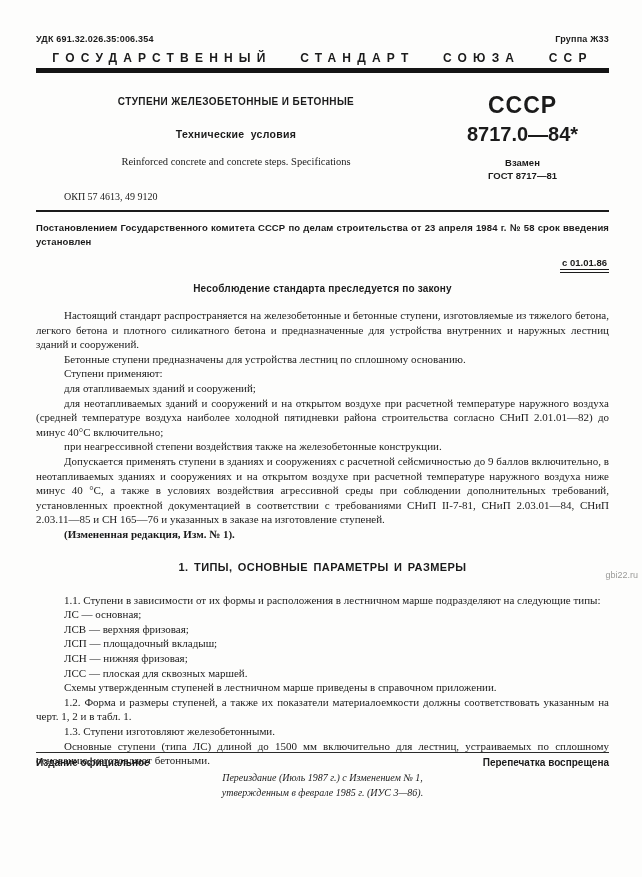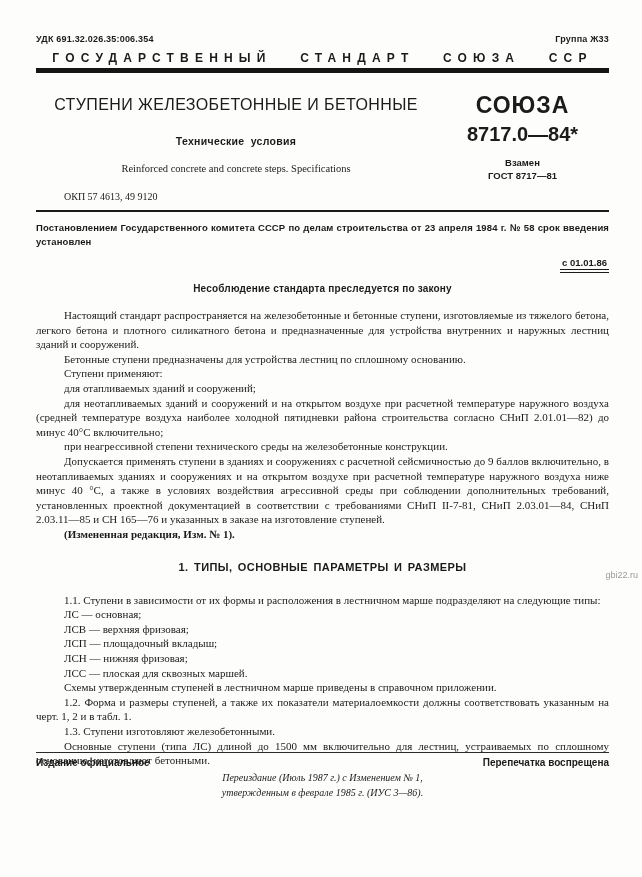--- a/index.html
+++ b/index.html
@@ -12,21 +12,21 @@
   
   .hdr-row{display:flex;justify-content:space-between;font-size:9px;font-weight:bold;letter-spacing:.2px;}
   .banner{
     margin-top:7px;font-size:12px;font-weight:bold;white-space:nowrap;
     letter-spacing:6.2px;word-spacing:19px;text-align:center;
   }
   .banner-rule{height:5px;background:#151515;margin-top:3px;}
   
   .title-block{display:flex;margin-top:21px;}
   .title-left{width:400px;text-align:center;padding-top:2px;}
-  .title-ru{font-size:16px;font-weight:normal;letter-spacing:.4px;}
+  .title-ru{font-size:10px;font-weight:bold;letter-spacing:.4px;}
   .subtitle-ru{font-size:10.5px;font-weight:bold;margin-top:21px;letter-spacing:.3px;word-spacing:3px;}
   .title-en{font-size:10.5px;margin-top:16px;}
   .title-right{flex:1;text-align:center;padding-top:0;}
   .gost-label{font-size:23px;font-weight:bold;letter-spacing:1px;line-height:1;}
   .gost-number{font-size:20px;font-weight:bold;margin-top:7px;line-height:1;}
   .replaces{font-size:9.5px;font-weight:bold;margin-top:13px;line-height:1.35;}
   .okp{font-size:10px;margin-top:8px;padding-left:28px;}
   .rule2{height:2px;background:#1b1b1b;margin-top:8px;}
   
   .decree{font-size:9.5px;font-weight:bold;margin-top:9px;text-align:justify;line-height:1.55;letter-spacing:.1px;}
@@ -58,21 +58,21 @@
   <div class="banner sans">ГОСУДАРСТВЕННЫЙ СТАНДАРТ СОЮЗА ССР</div>
   <div class="banner-rule"></div>
 
   <div class="title-block">
     <div class="title-left">
       <div class="title-ru sans">СТУПЕНИ ЖЕЛЕЗОБЕТОННЫЕ И БЕТОННЫЕ</div>
       <div class="subtitle-ru sans">Технические условия</div>
       <div class="title-en">Reinforced concrete and concrete steps. Specifications</div>
     </div>
     <div class="title-right">
-      <div class="gost-label sans">СОЮЗА</div>
+      <div class="gost-label sans">СССР</div>
       <div class="gost-number sans">8717.0—84*</div>
       <div class="replaces sans">
         <div>Взамен</div>
         <div>ГОСТ 8717—81</div>
       </div>
     </div>
   </div>
 
   <div class="okp">ОКП 57 4613, 49 9120</div>
 
@@ -83,21 +83,21 @@
     <span class="eff-date sans">с 01.01.86</span>
   </div>
   <div class="law-notice sans">Несоблюдение стандарта преследуется по закону</div>
 
   <div class="body-text">
     <p>Настоящий стандарт распространяется на железобетонные и бетонные ступени, изготовляемые из тяжелого бетона, легкого бетона и плотного силикатного бетона и предназначенные для устройства внутренних и наружных лестниц зданий и сооружений.</p>
     <p>Бетонные ступени предназначены для устройства лестниц по сплошному основанию.</p>
     <p>Ступени применяют:</p>
     <p>для отапливаемых зданий и сооружений;</p>
     <p>для неотапливаемых зданий и сооружений и на открытом воздухе при расчетной температуре наружного воздуха (средней температуре воздуха наиболее холодной пятидневки района строительства согласно СНиП 2.01.01—82) до минус 40°С включительно;</p>
-    <p>при неагрессивной степени технического среды на железобетонные конструкции.</p>
+    <p>при неагрессивной степени воздействия также на железобетонные конструкции.</p>
     <p>Допускается применять ступени в зданиях и сооружениях с расчетной сейсмичностью до 9 баллов включительно, в неотапливаемых зданиях и сооружениях и на открытом воздухе при расчетной температуре наружного воздуха ниже минус 40 °С, а также в условиях воздействия агрессивной среды при соблюдении дополнительных требований, установленных проектной документацией в соответствии с требованиями СНиП II-7-81, СНиП 2.03.01—84, СНиП 2.03.11—85 и СН 165—76 и указанных в заказе на изготовление ступеней.</p>
     <p class="p-bold">(Измененная редакция, Изм. № 1).</p>
   </div>
 
   <div class="sec-heading sans">1. ТИПЫ, ОСНОВНЫЕ ПАРАМЕТРЫ И РАЗМЕРЫ</div>
 
   <div class="body-text" style="margin-top:0;">
     <p>1.1. Ступени в зависимости от их формы и расположения в лестничном марше подразделяют на следующие типы:</p>
     <p>ЛС — основная;</p>
     <p>ЛСВ — верхняя фризовая;</p>

